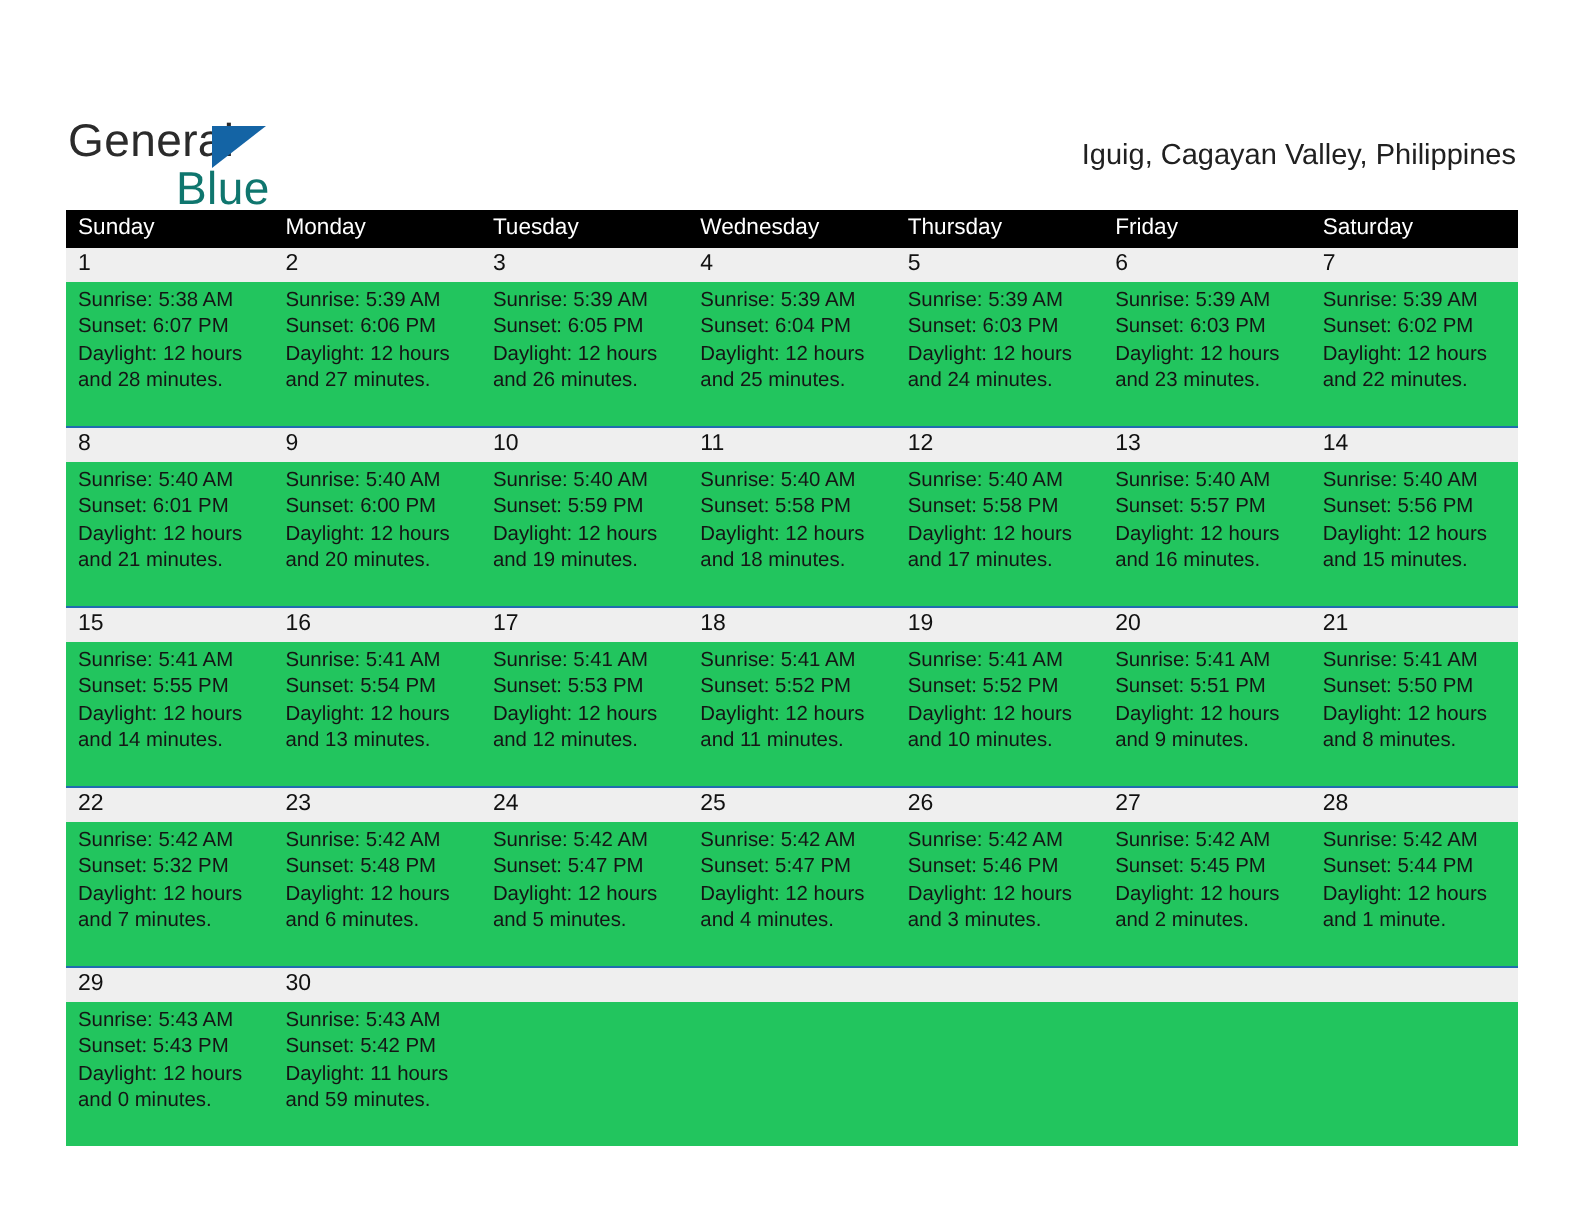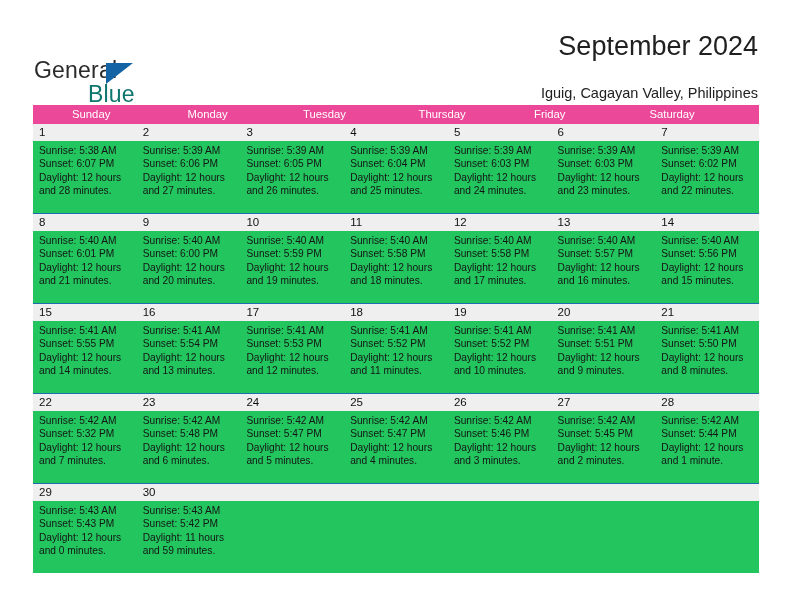--- a/index.html
+++ b/index.html
@@ -69,40 +69,39 @@
     top: 31px;
     font-size: 27px;
     color: #202020;
     text-align: right;
     white-space: nowrap;
     font-weight: normal;
   }
   .subtitle {
     position: absolute;
     right: 34px;
-    top: 85px;
+    top: 70px;
     font-size: 14.5px;
     color: #202020;
     text-align: right;
     white-space: nowrap;
     margin-left: 24px;
   }
 
   
   .calendar {
     position: absolute;
     left: 33px;
     top: 105px;
     width: 726px;
   }
   .weekday-row {
     display: flex;
-    background: #ec4899;
+    background: #000000;
     height: 19px;
-    padding-left: 33px;
   }
   .weekday {
     flex: 1 1 0;
     color: #ffffff;
     font-size: 11.3px;
     line-height: 19px;
     padding-left: 6px;
     box-sizing: border-box;
     white-space: nowrap;
   }
@@ -153,31 +152,31 @@
 <div class="page">
 
   <div class="header">
 
     <div class="logo">
       <span class="logo-top">General</span>
       <span class="logo-tri"></span>
       <span class="logo-bottom">Blue</span>
     </div>
 
-    <div class="title">September 2024</div>
     <div class="subtitle">Iguig, Cagayan Valley, Philippines</div>
 
   </div>
 
   <div class="calendar">
 
     <div class="weekday-row">
       <div class="weekday">Sunday</div>
       <div class="weekday">Monday</div>
       <div class="weekday">Tuesday</div>
+      <div class="weekday">Wednesday</div>
       <div class="weekday">Thursday</div>
       <div class="weekday">Friday</div>
       <div class="weekday">Saturday</div>
     </div>
 
     <div class="week first">
 
       <div class="daynum-row">
         <div class="daynum">1</div>
         <div class="daynum">2</div>

